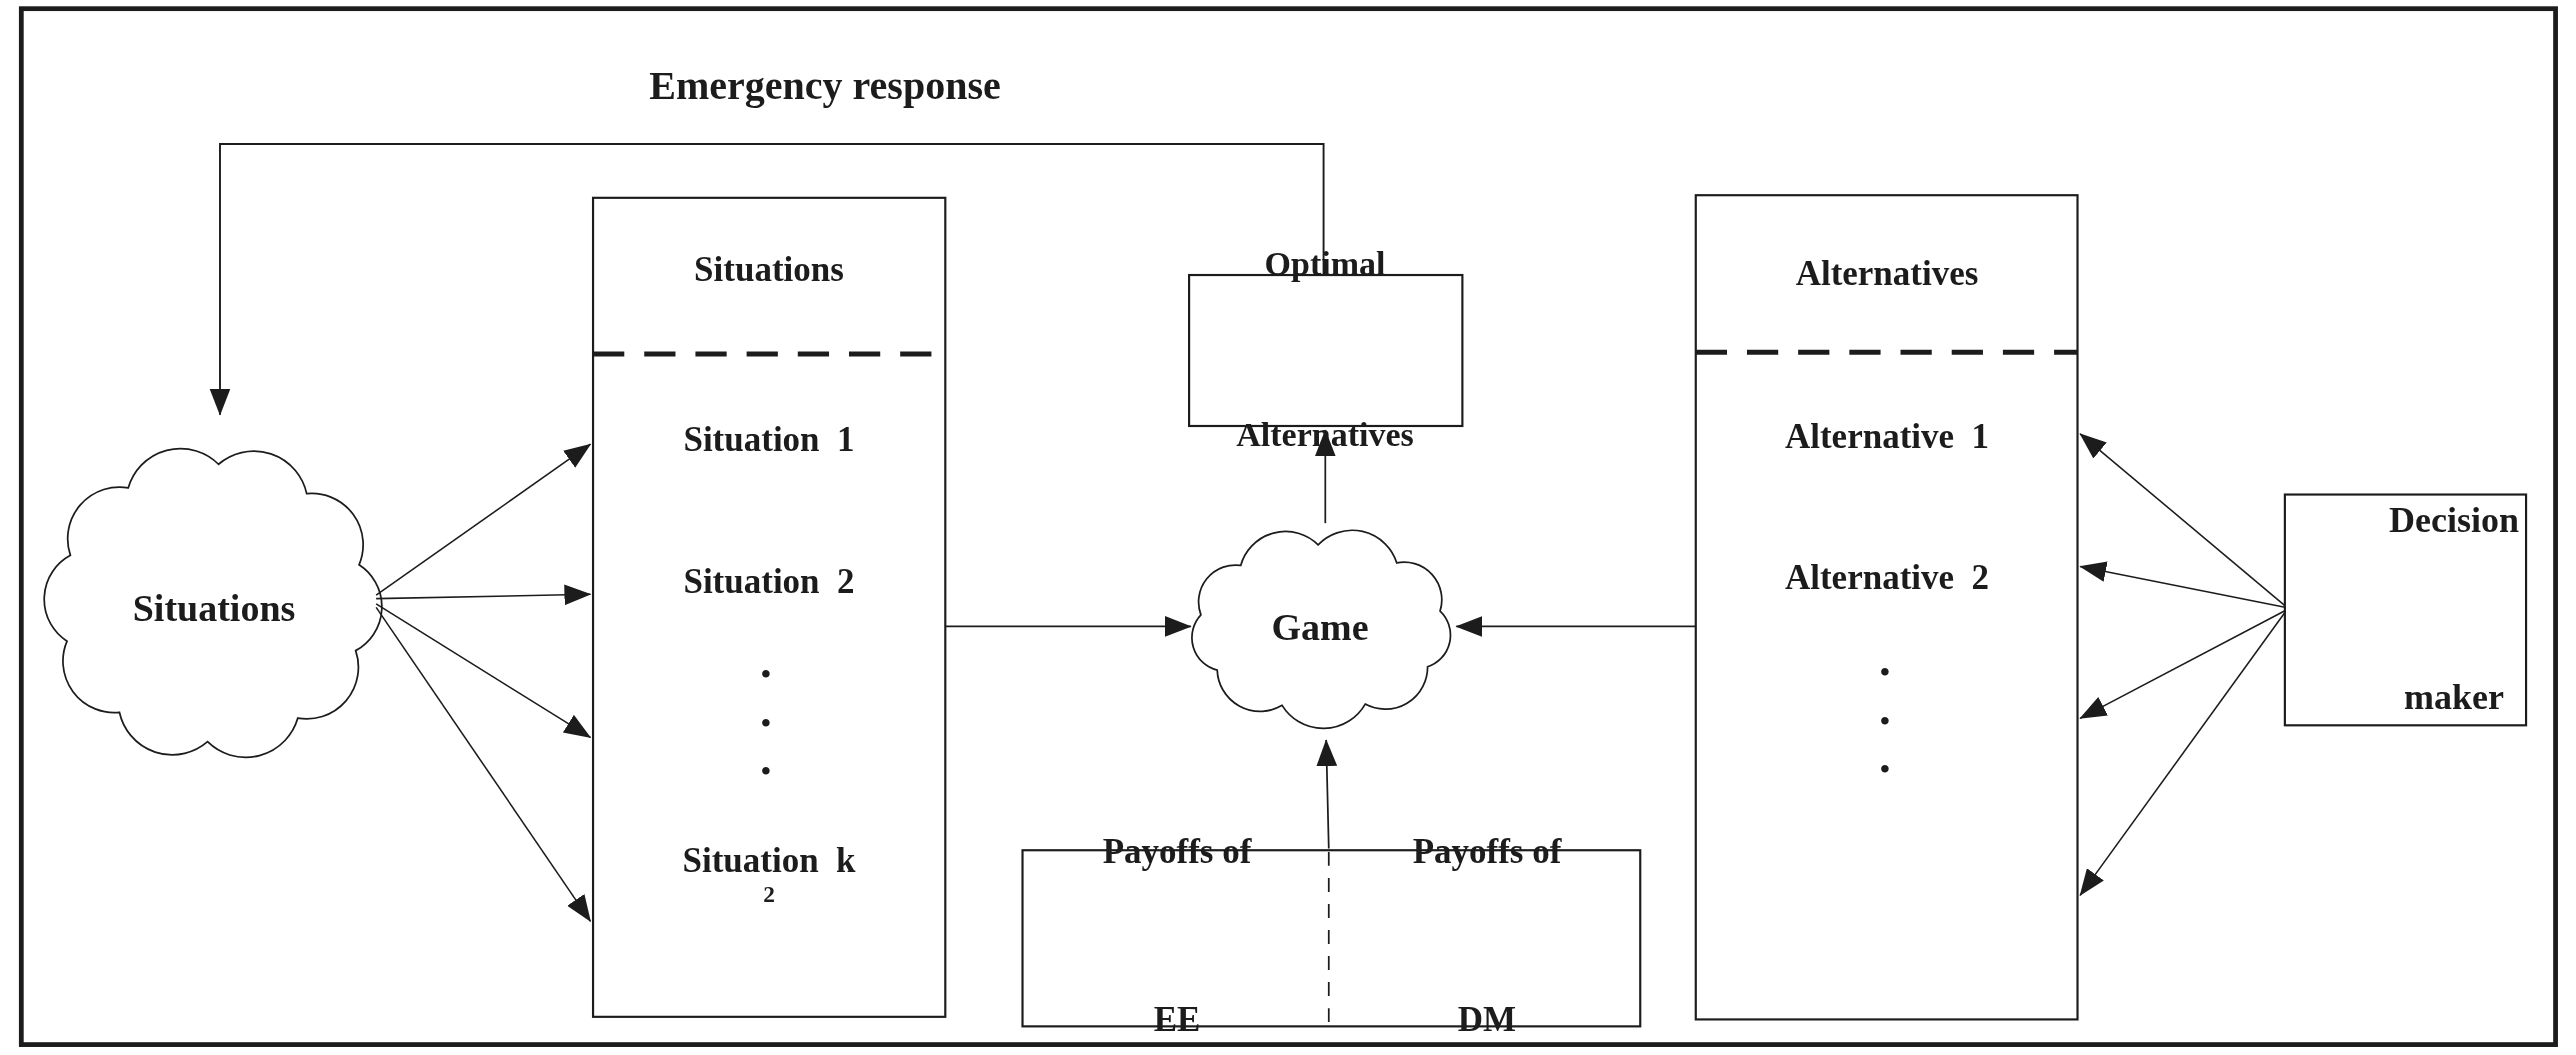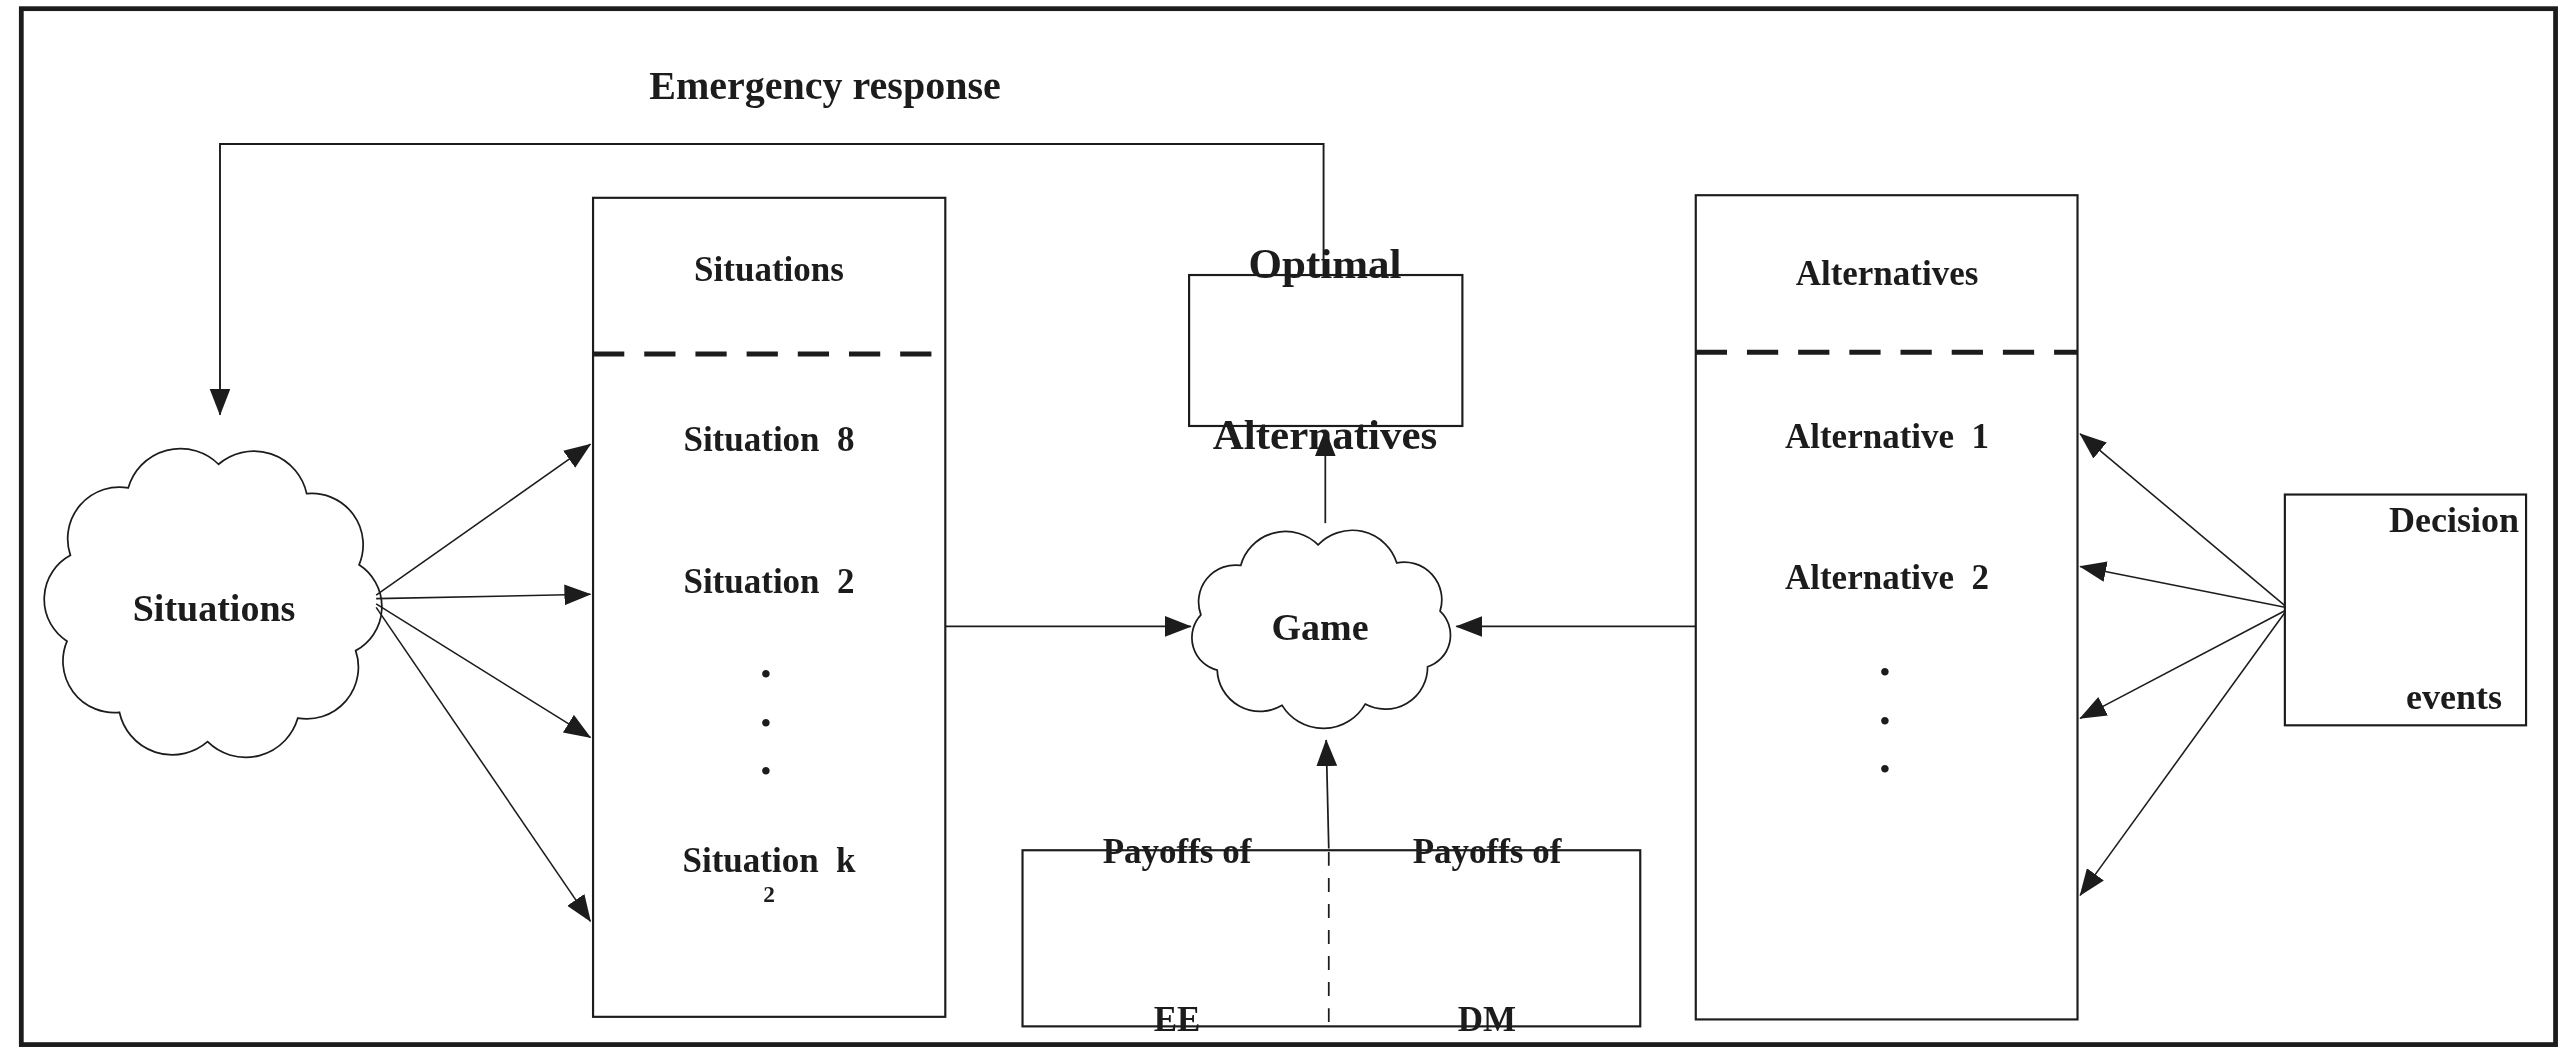--- a/index.html
+++ b/index.html
@@ -15,21 +15,21 @@
     text-align:center;
     color:var(--ink);
     line-height:1.15;
   }
   .lbl span{display:block;}
   .f46{font-size:40px;}
   .f44{font-size:38px;line-height:64px;}
   .f42{font-size:36px;line-height:59px;margin-left:48px;}
   .f40{font-size:35px;text-align:center;}
   .f40m{font-size:35px;line-height:56px;}
-  .f40o{font-size:43px;line-height:57px;}
+  .f40o{font-size:34px;line-height:57px;}
   .sub{display:inline;font-size:23.4px;vertical-align:-7.8px;letter-spacing:0;}
   .dots{
     position:absolute;transform:translate(-50%,-50%);
     display:flex;flex-direction:column;align-items:center;gap:19px;
     font-size:28px;line-height:29.5px;font-weight:bold;color:var(--ink);
   }
   .dots span{display:block;}
 </style>
 </head>
 <body>
@@ -81,21 +81,21 @@
     <line x1="1527" y1="603" x2="1527" y2="496" stroke="#1c1c1c" stroke-width="2" marker-end="url(#arr)"></line>
   </svg>
 
   <div class="lbl f46" style="left:825px;top:86px;">Emergency response</div>
 
   <div class="lbl f44" style="left:214px;top:608px;">
     <span>Situations</span>
   </div>
 
   <div class="lbl f40" style="left:769px;top:270px;">Situations</div>
-  <div class="lbl f40" style="left:769px;top:440px;">Situation  8</div>
+  <div class="lbl f40" style="left:769px;top:440px;">Situation  1</div>
   <div class="lbl f40" style="left:769px;top:582px;">Situation  2</div>
   <div class="dots" style="left:766px;top:722px;">
     <span>•</span>
     <span>•</span>
     <span>•</span>
   </div>
   <div class="lbl f40" style="left:769px;top:915px;"><span style="display:inline">Situation  k</span><span class="sub">2</span>
   </div>
 
   <div class="lbl f40o" style="left:1325px;top:349px;">
@@ -118,17 +118,17 @@
   <div class="lbl f40" style="left:1887px;top:437px;">Alternative  1</div>
   <div class="lbl f40" style="left:1887px;top:578px;">Alternative  2</div>
   <div class="dots" style="left:1885px;top:720px;">
     <span>•</span>
     <span>•</span>
     <span>•</span>
   </div>
 
   <div class="lbl f42" style="left:2406px;top:609px;">
     <span>Decision</span>
-    <span>events</span>
+    <span>maker</span>
   </div>
 
 </div>
 
 
 </body></html>

